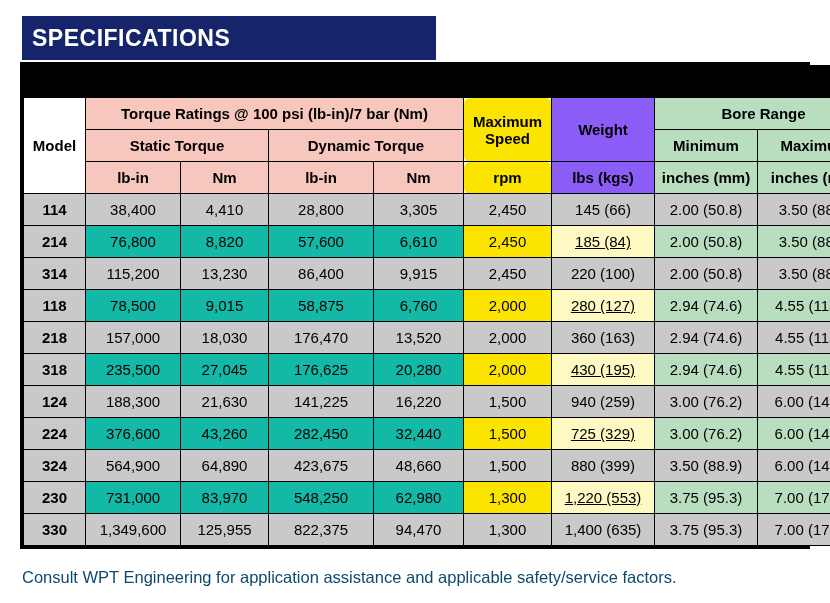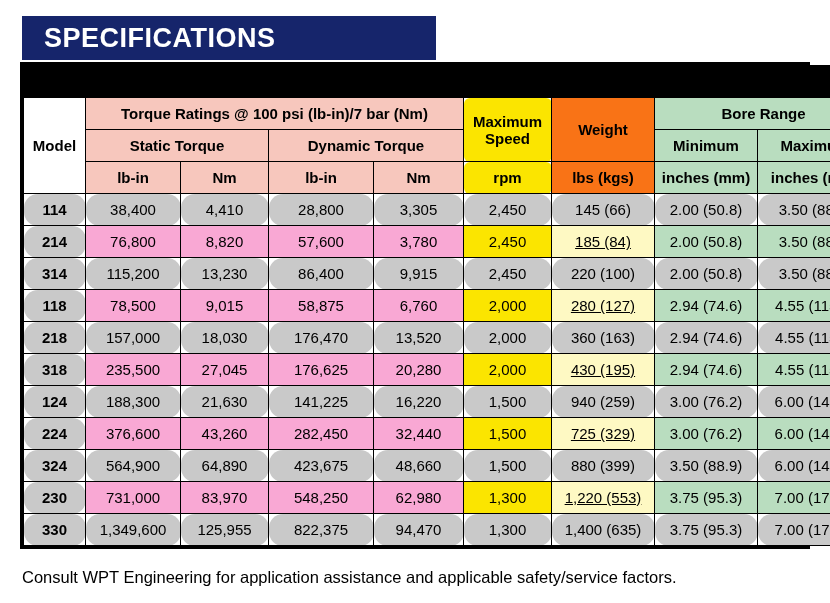--- a/index.html
+++ b/index.html
@@ -28,24 +28,24 @@
     width: 418px;
     height: 48px;
     background: #16256b;
     border: 2px solid #ffffff;
     box-sizing: border-box;
     display: flex;
     align-items: center;
   }
   .banner-title {
     color: #ffffff;
-    font-size: 27px;
+    font-size: 23px;
     font-weight: bold;
     letter-spacing: 0.5px;
-    padding-left: 22px;
+    padding-left: 10px;
     font-family: "Liberation Sans", sans-serif;
   }
 
   
   .table-wrap {
     position: absolute;
     left: 20px;
     top: 62px;
     width: 790px;
     border: 3px solid #000000;
@@ -69,47 +69,47 @@
 
   
   .hdr-black {
     background: #000000;
     height: 10px;
     padding: 0;
     border: 1px solid #000000;
   }
   .h-pink  { background: #f7c7bd; font-weight: bold; }
   .h-yellow{ background: #fbe500; font-weight: bold; border-radius: 6px; }
-  .h-blue  { background: #f97316; font-weight: bold; }
+  .h-blue  { background: #8b5cf6; font-weight: bold; }
   .h-green { background: #b9ddbf; font-weight: bold; }
   .h-white { background: #ffffff; font-weight: bold; }
 
   .hdr-top { font-size: 15px; margin-top: 37px; }
   .hdr-sub { font-size: 15px; margin-top: 12px; }
   .hdr-unit { font-size: 15px; margin-top: 22px; }
 
   
-  .c-gray  { background: #c9c9c9; border-radius: 14px; }
-  .c-pink  { background: #f9a8d4; margin-top: 29px; }
+  .c-gray  { background: #c9c9c9; }
+  .c-pink  { background: #14b8a6; margin-top: 29px; }
   .c-yellow{ background: #fbe500; }
   .c-blue  { background: #fef9c3; text-decoration: underline; }
   .c-green { background: #b9ddbf; }
 
   td.model {
     font-weight: bold;
   }
 
   
   .footnote {
     position: absolute;
     left: 22px;
     top: 568px;
     width: 800px;
     font-size: 16.5px;
-    color: #000000;
+    color: #0c4a6e;
     font-family: "Liberation Sans", sans-serif;
   }
 </style>
 </head>
 <body>
 
 <div id="page">
 
   <div class="banner">
     <div class="banner-title">SPECIFICATIONS</div>
@@ -169,21 +169,21 @@
             <td class="c-gray">2,450</td>
             <td class="c-gray">145 (66)</td>
             <td class="c-gray">2.00 (50.8)</td>
             <td class="c-gray">3.50 (88.9)</td>
           </tr>
           <tr>
             <td class="c-gray model">214</td>
             <td class="c-pink">76,800</td>
             <td class="c-pink">8,820</td>
             <td class="c-pink">57,600</td>
-            <td class="c-pink">3,780</td>
+            <td class="c-pink">6,610</td>
             <td class="c-yellow">2,450</td>
             <td class="c-blue">185 (84)</td>
             <td class="c-green">2.00 (50.8)</td>
             <td class="c-green">3.50 (88.9)</td>
           </tr>
           <tr>
             <td class="c-gray model">314</td>
             <td class="c-gray">115,200</td>
             <td class="c-gray">13,230</td>
             <td class="c-gray">86,400</td>

